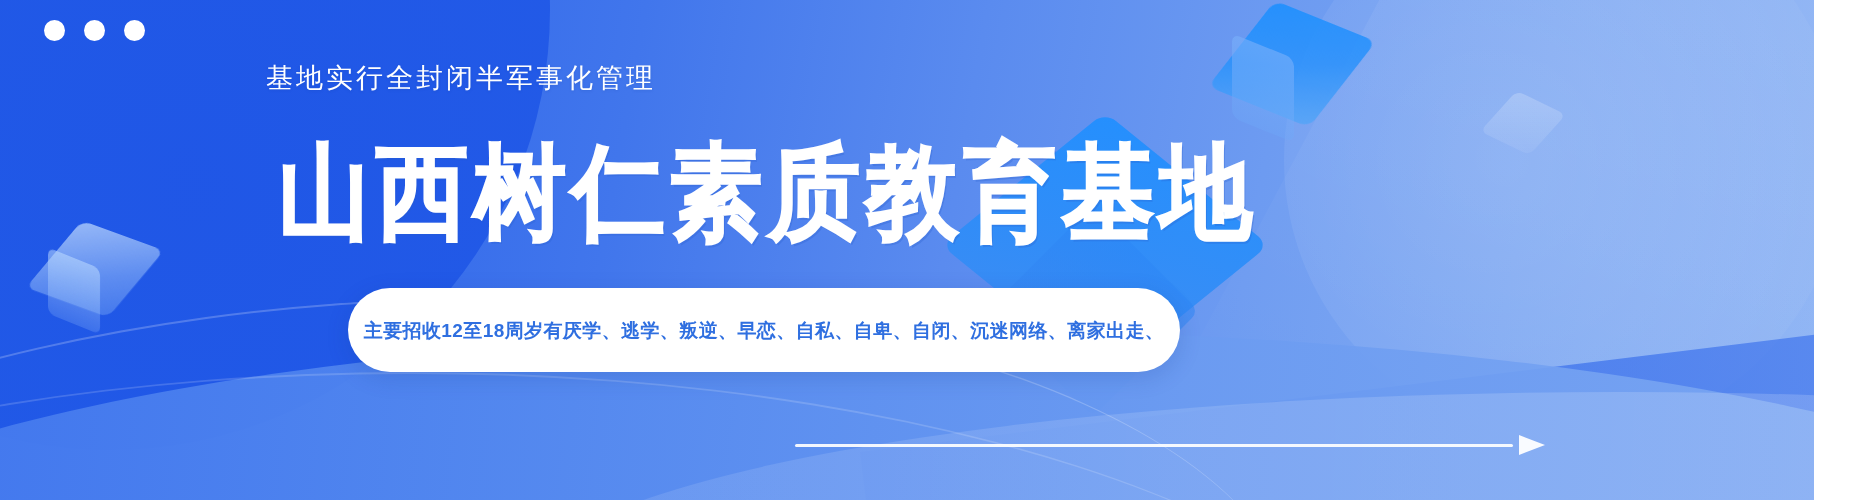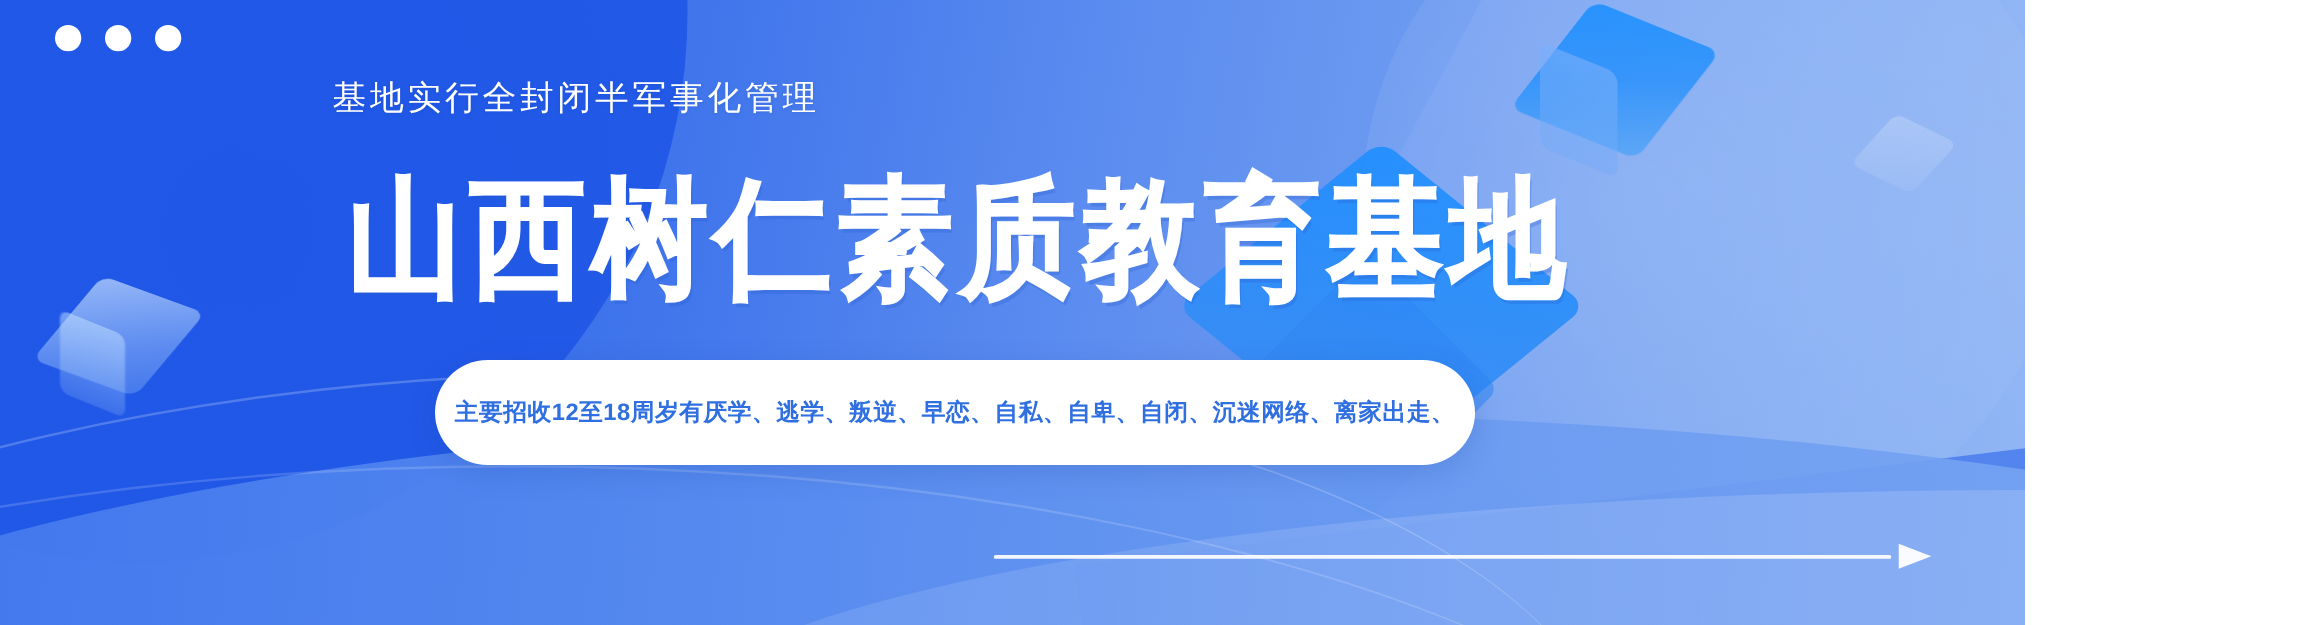--- a/index.html
+++ b/index.html
@@ -2,21 +2,21 @@
 <html><head>
 <meta charset="utf-8">
 <style>
   html, body {
     margin: 0;
     padding: 0;
     background: #ffffff;
   }
   #banner {
     position: relative;
-    width: 1620px;
+    width: 1814px;
     height: 500px;
     overflow: hidden;
     font-family: "Liberation Sans", "DejaVu Sans", sans-serif;
     background: linear-gradient(100deg,
         #2a62ea 0%,
         #2f66eb 16%,
         #4176ec 34%,
         #5a8bef 52%,
         #6d9bf1 68%,
         #7ba6f2 82%,

